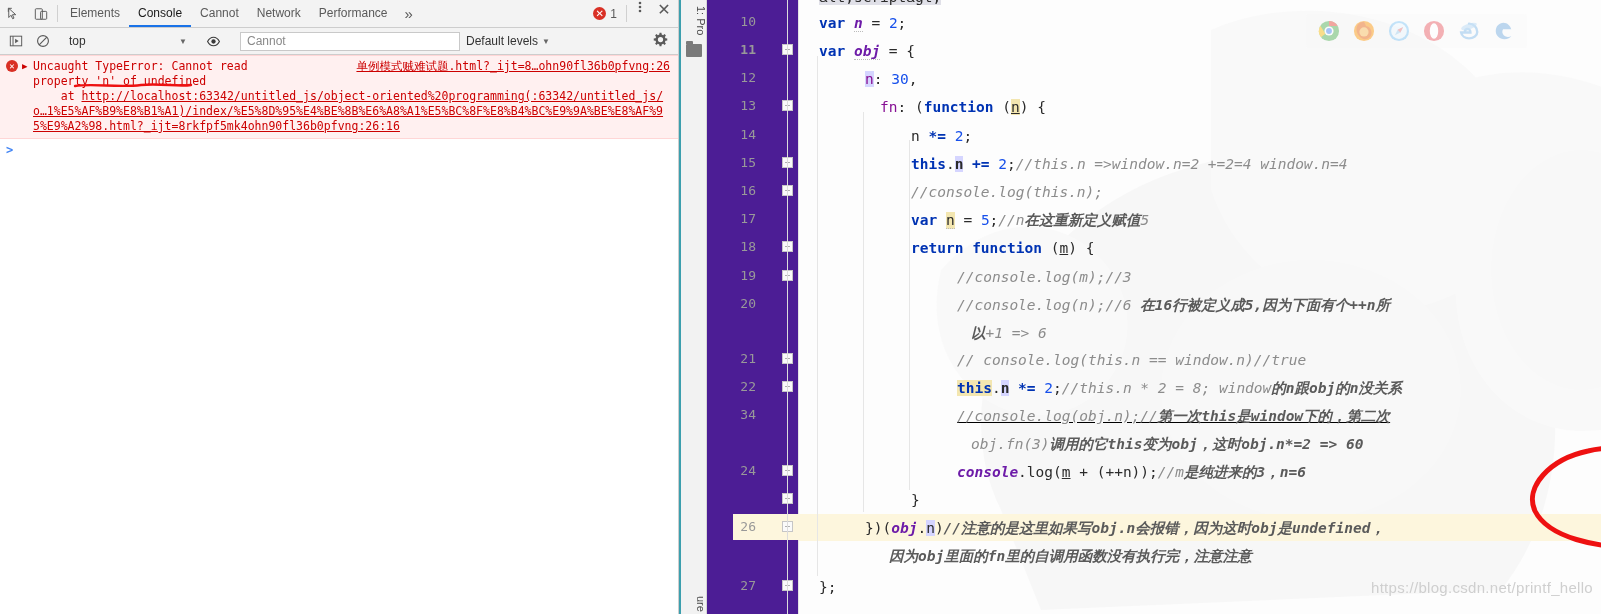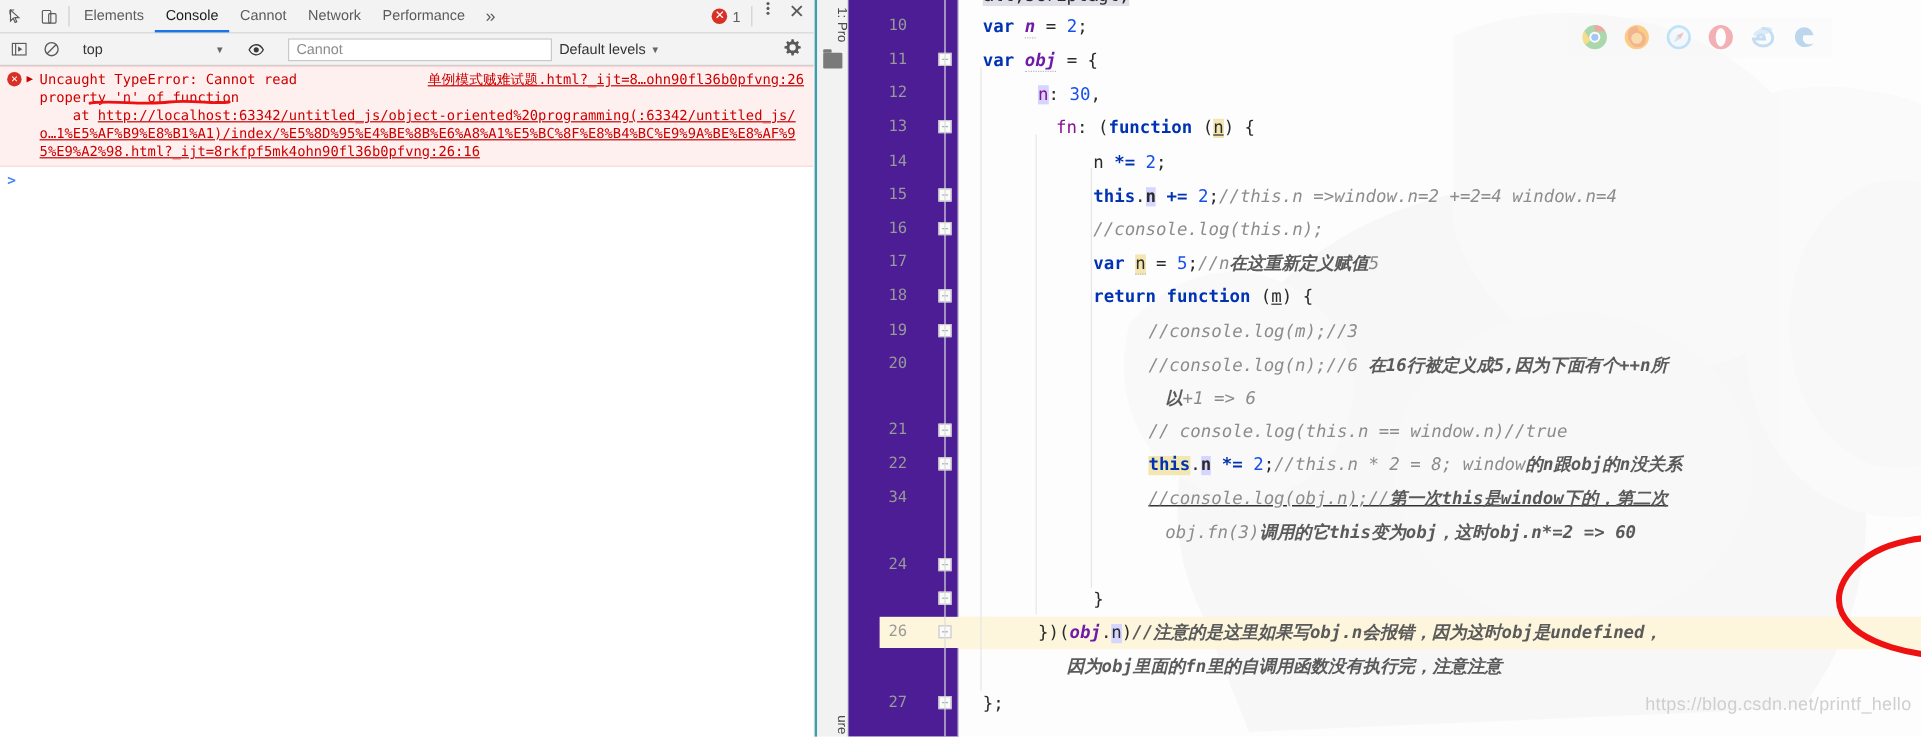--- a/index.html
+++ b/index.html
@@ -302,21 +302,21 @@
     </div>
 
     <div class="console-body">
 
       <div class="err-entry">
         <span class="err-icon">✕</span>
         <span class="err-arrow">▶</span>
         <span class="err-src">单例模式贼难试题.html?_ijt=8…ohn90fl36b0pfvng:26</span>
         <div class="err-main">
           <span>Uncaught TypeError: Cannot read</span><br>
-          <span>property </span><span>'n'</span><span> of function</span>
+          <span>property </span><span>'n'</span><span> of undefined</span>
           <div class="err-stack"><span>    at </span><span class="uline">http://localhost:63342/untitled_js/object-oriented%20programming(:63342/untitled_js/o…1%E5%AF%B9%E8%B1%A1)/index/%E5%8D%95%E4%BE%8B%E6%A8%A1%E5%BC%8F%E8%B4%BC%E9%9A%BE%E8%AF%95%E9%A2%98.html?_ijt=8rkfpf5mk4ohn90fl36b0pfvng:26:16</span></div>
         </div>
         <svg class="scribble-err" viewBox="0 0 120 7" preserveAspectRatio="none">
           <path d="M2 4 C 20 1, 45 6, 68 3 C 88 1, 105 5, 118 3" stroke="#ee1111" stroke-width="2.4" fill="none" stroke-linecap="round"></path>
         </svg>
       </div>
 
       <div class="console-prompt">
         <span class="prompt-caret">&gt;</span>
         <span></span>
@@ -340,21 +340,21 @@
     </svg>
 
     <div class="ide-sidebar">
       <div class="side-tab side-tab-top">1: Pro</div>
       <div class="side-folder"></div>
       <div class="side-tab side-tab-bottom">ure</div>
     </div>
 
     <div class="ide-gutter">
         <div class="ln" style="top: 14px;">10</div>
-        <div class="ln" style="top: 42px;">11</div>
+        <div class="ln" style="top: 42px; font-weight: bold;">11</div>
         <div class="fold" style="top: 44px;"></div>
         <div class="ln" style="top: 70px;">12</div>
         <div class="ln" style="top: 98px;">13</div>
         <div class="fold" style="top: 100px;"></div>
         <div class="ln" style="top: 127px;">14</div>
         <div class="ln" style="top: 155px;">15</div>
         <div class="fold" style="top: 157px;"></div>
         <div class="ln" style="top: 183px;">16</div>
         <div class="fold" style="top: 185px;"></div>
         <div class="ln" style="top: 211px;">17</div>
@@ -391,20 +391,21 @@
         <div class="crow" style="top: 183px; left: 112px;"><span class="tok-cmt">//console.log(this.n);</span></div>
         <div class="crow" style="top: 211px; left: 112px;"><span class="tok-kw">var</span> <span class="tok-plain hl-yellow wavy">n</span><span class="tok-plain"> = </span><span class="tok-num">5</span><span class="tok-plain">;</span><span class="tok-cmt">//n</span><span class="tok-cmt-cn">在这重新定义赋值</span><span class="tok-cmt">5</span></div>
         <div class="crow" style="top: 239px; left: 112px;"><span class="tok-kw">return</span> <span class="tok-kw">function</span><span class="tok-plain"> (</span><span class="tok-plain uline">m</span><span class="tok-plain">) {</span></div>
         <div class="crow" style="top: 268px; left: 158px;"><span class="tok-cmt">//console.log(m);//3</span></div>
         <div class="crow" style="top: 296px; left: 158px;"><span class="tok-cmt">//console.log(n);//6 </span><span class="tok-cmt-cn">在16行被定义成5,因为下面有个++n所</span></div>
         <div class="crow" style="top: 324px; left: 172px;"><span class="tok-cmt-cn">以</span><span class="tok-cmt">+1 =&gt; 6</span></div>
         <div class="crow" style="top: 351px; left: 158px;"><span class="tok-cmt">// console.log(this.n == window.n)//true</span></div>
         <div class="crow" style="top: 379px; left: 158px;"><span class="tok-kw hl-yellow">this</span><span class="tok-plain">.</span><span class="tok-plain hl-blue" style="font-weight:bold;">n</span><span class="tok-kw"> *= </span><span class="tok-num">2</span><span class="tok-plain">;</span><span class="tok-cmt">//this.n * 2 = 8; window</span><span class="tok-cmt-cn">的n跟obj的n没关系</span></div>
         <div class="crow" style="top: 407px; left: 158px; text-decoration: underline;"><span class="tok-cmt">//console.log(obj.n);//</span><span class="tok-cmt-cn">第一次this是window下的，第二次</span></div>
         <div class="crow" style="top: 435px; left: 172px;"><span class="tok-cmt">obj.fn(3)</span><span class="tok-cmt-cn">调用的它this变为obj，这时obj.n*=2 =&gt; 60</span></div>
+        <div class="crow" style="top: 463px; left: 158px;"><span class="tok-var" style="font-style:italic;">console</span><span class="tok-plain">.</span><span class="tok-plain">log</span><span class="tok-plain">(<span class="uline">m</span> + (++n));</span><span class="tok-cmt">//m</span><span class="tok-cmt-cn">是纯进来的3，n=6</span></div>
         <div class="crow" style="top: 491px; left: 112px;"><span class="tok-plain">}</span></div>
         <div class="crow" style="top: 547px; left: 90px;"><span class="tok-cmt-cn">因为obj里面的fn里的自调用函数没有执行完，注意注意</span></div>
         <div class="crow" style="top: 519px; left: 66px;"><span class="tok-plain">})(</span><span class="tok-var">obj</span><span class="tok-plain">.</span><span class="tok-plain hl-blue">n</span><span class="tok-plain">)</span><span class="tok-cmt-cn">//注意的是这里如果写obj.n会报错，因为这时obj是undefined，</span></div>
         <div class="crow" style="top: 578px; left: 20px;"><span class="tok-plain">};</span></div>
         <div style="position: absolute; width: 1px; background: rgb(230, 230, 230); left: 18px; top: 56px; height: 520px;"></div>
         <div style="position: absolute; width: 1px; background: rgb(230, 230, 230); left: 64px; top: 112px; height: 400px;"></div>
         <div style="position: absolute; width: 1px; background: rgb(230, 230, 230); left: 110px; top: 140px; height: 350px;"></div>
       </div>
 
     <div class="browser-bar">

